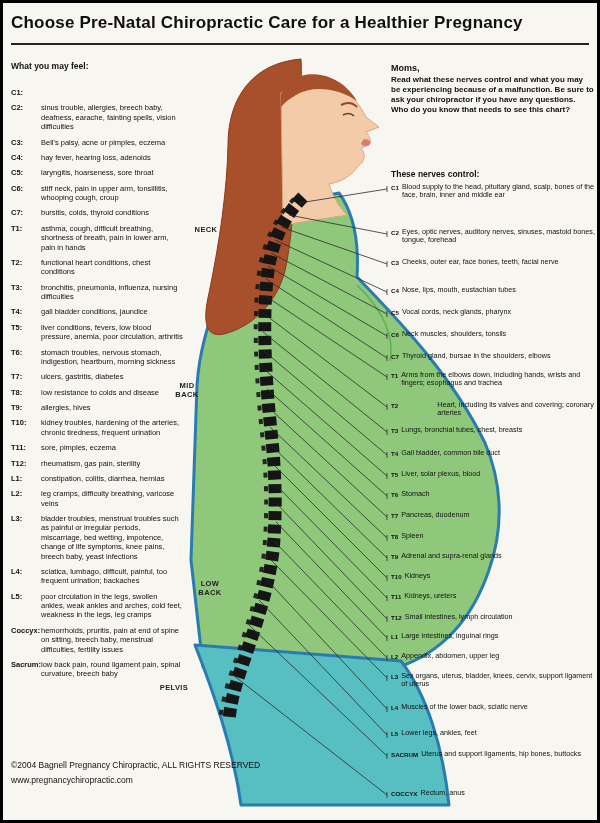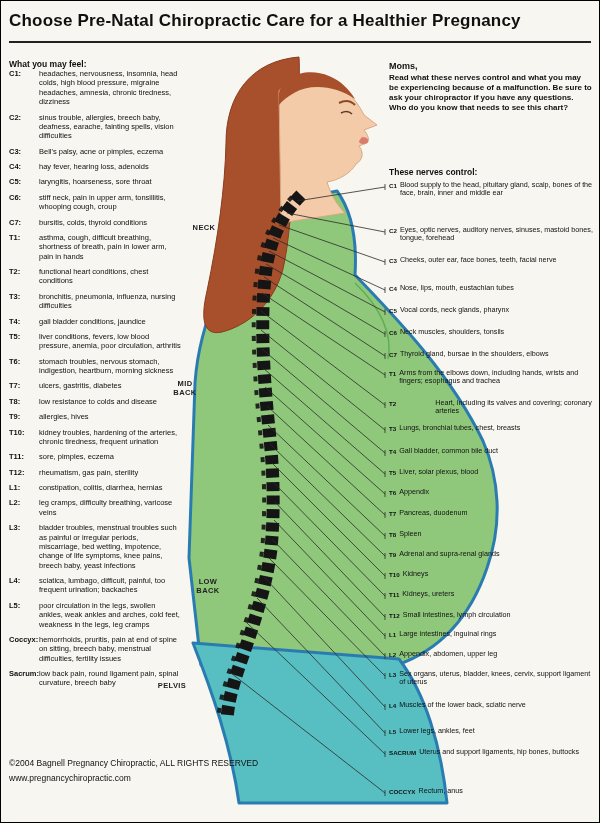--- a/index.html
+++ b/index.html
@@ -1,29 +1,29 @@
 <!DOCTYPE html>
 <html><head>
 <meta charset="utf-8">
 <style>
   html,body{margin:0;padding:0;background:#ddd;}
   .page{
     position:relative;width:600px;height:823px;margin:0 auto;
     background:#f8f6f0;overflow:hidden;box-sizing:border-box;
-    border:1px solid #000000;
+    border:3px solid #000000;
     font-family:"Liberation Sans",sans-serif;color:#111;
   }
   .title{
     position:absolute;top:10px;left:8px;right:8px;z-index:4;
     font-size:17px;font-weight:bold;letter-spacing:.2px;color:#101010;
     border-bottom:2px solid #222;padding-bottom:10px;
   }
   
   .left-col{position:absolute;left:8px;top:58px;width:172px;z-index:3;}
-  .left-heading{font-size:8.5px;font-weight:bold;margin-bottom:0;}
+  .left-heading{font-size:8.5px;font-weight:bold;margin-bottom:17px;}
   .sym-item{display:flex;margin-bottom:6px;font-size:7.5px;line-height:1.25;}
   .sym-level{font-weight:bold;flex:0 0 30px;width:30px;}
   .sym-text{flex:1;}
   
   .moms{position:absolute;left:388px;top:60px;width:203px;z-index:3;
         font-weight:bold;font-size:8px;line-height:1.24;}
   .moms-heading{font-size:9px;margin-bottom:1px;}
   .nerves-heading{position:absolute;left:388px;top:166px;z-index:3;
         font-size:8.5px;font-weight:bold;}
   #right-list{position:absolute;left:0;top:0;width:600px;height:823px;z-index:3;pointer-events:none;}
@@ -138,21 +138,20 @@
   <div class="fig-label low">LOW
 BACK</div>
   <div class="fig-label pelvis">PELVIS</div>
 
   <div class="left-col">
     <div class="left-heading">What you may feel:</div>
     <div id="left-list">
 
         <div class="sym-item">
           <span class="sym-level">C1:</span>
-          <span class="sym-text">headaches, nervousness, insomnia, head colds, high blood pressure, migraine headaches, amnesia, chronic tiredness, dizziness</span>
         </div>
 
         <div class="sym-item">
           <span class="sym-level">C2:</span>
           <span class="sym-text">sinus trouble, allergies, breech baby, deafness, earache, fainting spells, vision difficulties</span>
         </div>
 
         <div class="sym-item">
           <span class="sym-level">C3:</span>
           <span class="sym-text">Bell's palsy, acne or pimples, eczema</span>
@@ -338,21 +337,21 @@
         <span class="nerve-text">Gall bladder, common bile duct</span>
       </div>
 
       <div class="nerve-item" style="top: 467px;">
         <span class="nerve-level">T5</span>
         <span class="nerve-text">Liver, solar plexus, blood</span>
       </div>
 
       <div class="nerve-item" style="top: 487px;">
         <span class="nerve-level">T6</span>
-        <span class="nerve-text">Appendix</span>
+        <span class="nerve-text">Stomach</span>
       </div>
 
       <div class="nerve-item" style="top: 508px;">
         <span class="nerve-level">T7</span>
         <span class="nerve-text">Pancreas, duodenum</span>
       </div>
 
       <div class="nerve-item" style="top: 529px;">
         <span class="nerve-level">T8</span>
         <span class="nerve-text">Spleen</span>

